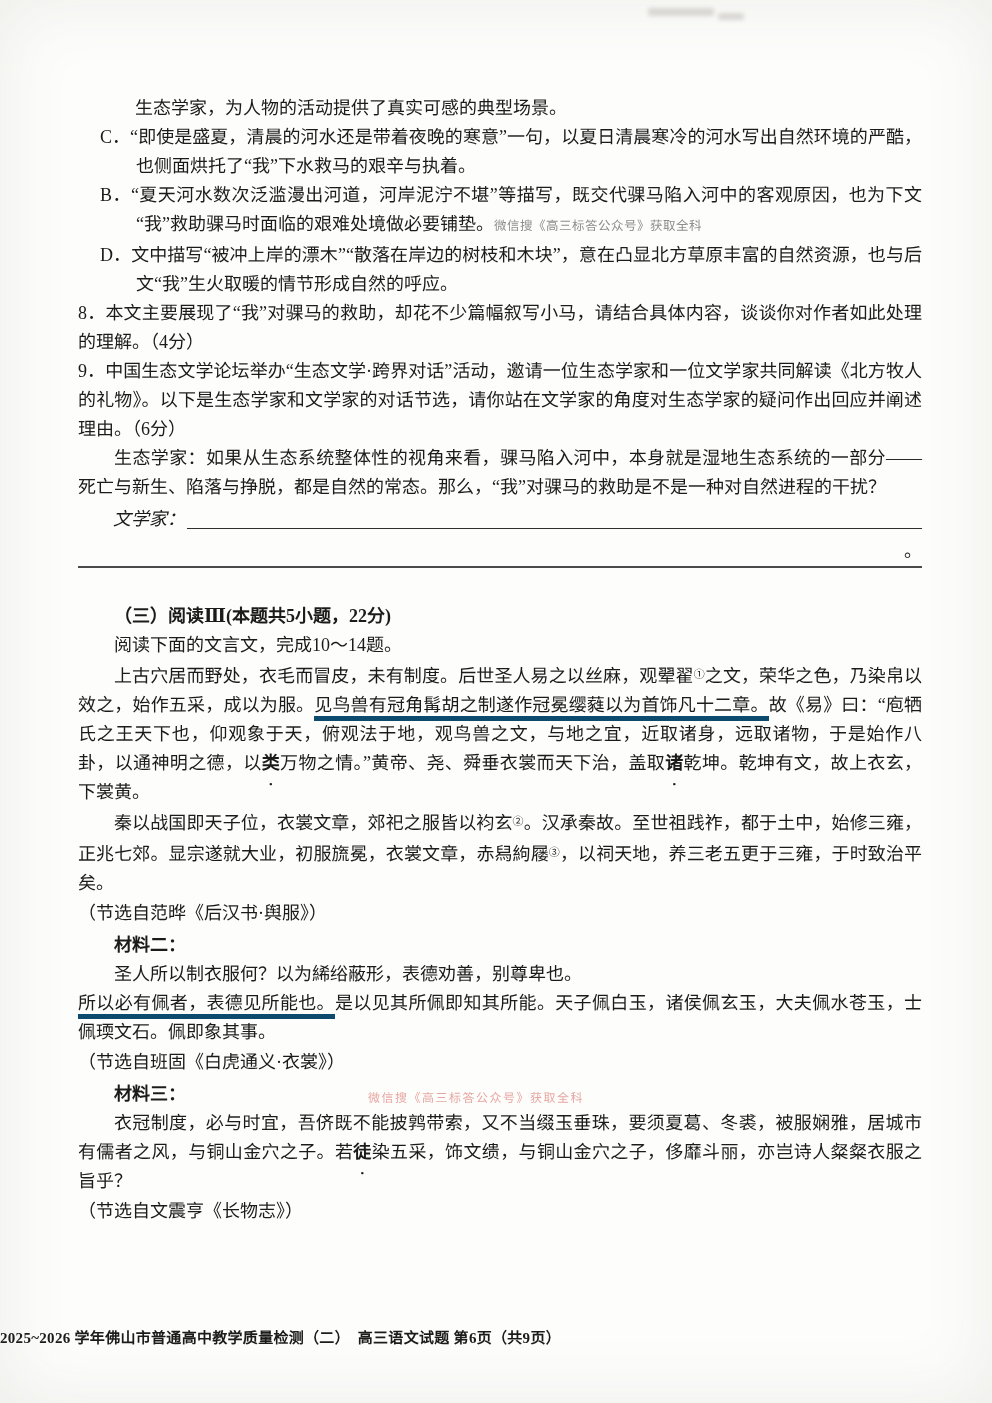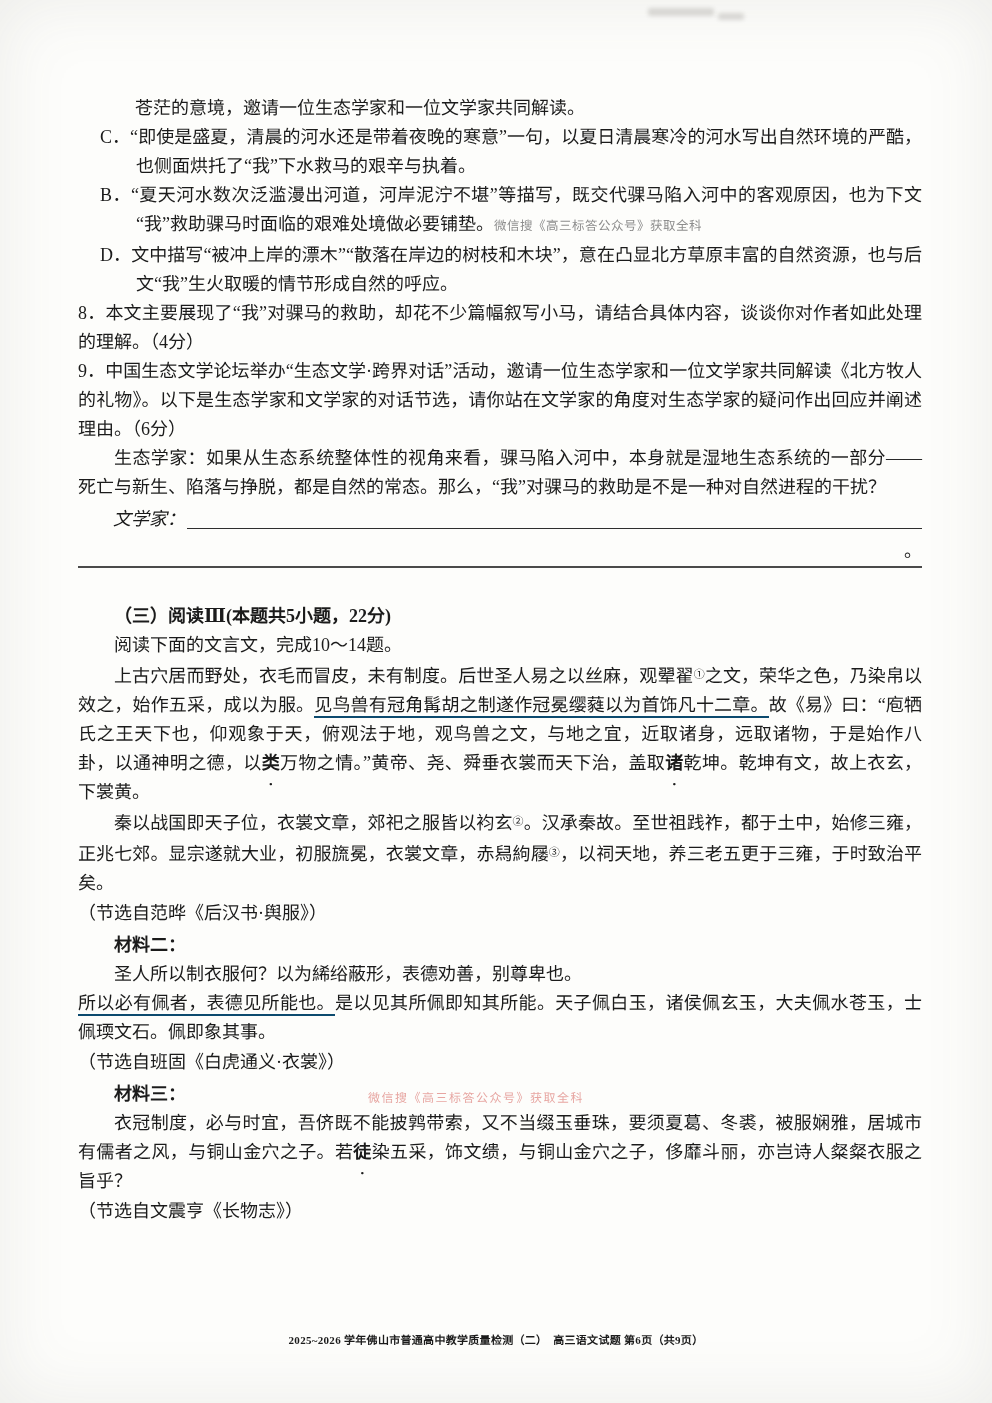--- a/index.html
+++ b/index.html
@@ -14,52 +14,52 @@
     position:absolute; left:78px; right:70px; top:94px;
     font-size:18px; line-height:29px; text-align:justify;
   }
   p { margin:0; }
   .indent2 { text-indent:2em; }
   .cont { margin-left:57px; }
   .hang { margin-left:22px; padding-left:36px; text-indent:-36px; }
   .bold { font-weight:bold; }
   .wm-gray { font-size:12.5px; color:#8d8d8d; letter-spacing:.5px; }
   .note { font-size:11px; vertical-align:4px; }
-  .ul { border-bottom:2px solid #0c4a6e; padding-bottom:1px; }
+  .ul { border-bottom:5px solid #0c4a6e; padding-bottom:1px; }
   .em { font-weight:bold; display:inline-block; position:relative; text-indent:0; }
   .em::after { content:"•"; position:absolute; left:50%; transform:translateX(-50%);
     bottom:-11px; font-size:9px; color:#1b1b1b; line-height:9px; }
   .src { text-align:left; padding-right:4px; margin-top:1px; margin-bottom:3px; }
   .mat-label { margin-top:3px; }
   .blank1 { display:flex; margin-top:3px; height:29px; }
   .blank1 .lbl { padding-left:35px; white-space:nowrap;font-style:italic; }
   .blank1 .rule { flex:1; border-bottom:1.5px solid #2e2e2e; margin:0 0 5px 2px; }
   .blank2 { position:relative; height:34px; border-bottom:2px solid #4a4a4a; }
   .blank2 .dot-end { position:absolute; right:0; bottom:0; }
   .gap { height:34px; }
   .redwm { position:absolute; left:368px; top:1088px; font-size:12px;
     color:rgba(203,58,52,.45); letter-spacing:1.5px; white-space:nowrap;
     font-family:"Liberation Sans","DejaVu Sans",sans-serif; }
   .smudge { position:absolute; background:#97948f; opacity:.32; filter:blur(2px); border-radius:2px; }
   .s1 { left:648px; top:8px; width:66px; height:8px; }
   .s2 { left:718px; top:13px; width:26px; height:7px; }
-  .footer { position:absolute; left:0; right:0; bottom:56px; text-align:center;
-    font-size:11px; font-weight:bold; letter-spacing:.3px; }
+  .footer { position:absolute; left:0; right:0; bottom:56px; text-align:left;
+    font-size:15px; font-weight:bold; letter-spacing:.3px; }
 </style>
 </head>
 <body>
 
 <div class="page">
 
   <div class="smudge s1"></div>
   <div class="smudge s2"></div>
 
   <div class="content">
 
-    <p class="cont">苍茫的意境，邀请一位生态学家和一位文学家共同解读。</p>
+    <p class="cont">生态学家，为人物的活动提供了真实可感的典型场景。</p>
 
     <p class="hang"><span>C．</span><span>“即使是盛夏，清晨的河水还是带着夜晚的寒意”一句，以夏日清晨寒冷的河水写出自然环境的严酷，也侧面烘托了“我”下水救马的艰辛与执着。</span></p>
 
     <p class="hang"><span>B．</span><span>“夏天河水数次泛滥漫出河道，河岸泥泞不堪”等描写，既交代骒马陷入河中的客观原因，也为下文“我”救助骒马时面临的艰难处境做必要铺垫。</span><span class="wm-gray">微信搜《高三标答公众号》获取全科</span></p>
 
     <p class="hang"><span>D．</span><span>文中描写“被冲上岸的漂木”“散落在岸边的树枝和木块”，意在凸显北方草原丰富的自然资源，也与后文“我”生火取暖的情节形成自然的呼应。</span></p>
 
     <p>8．本文主要展现了“我”对骒马的救助，却花不少篇幅叙写小马，请结合具体内容，谈谈你对作者如此处理的理解。（4分）</p>
 
     <p>9．中国生态文学论坛举办“生态文学·跨界对话”活动，邀请一位生态学家和一位文学家共同解读《北方牧人的礼物》。以下是生态学家和文学家的对话节选，请你站在文学家的角度对生态学家的疑问作出回应并阐述理由。（6分）</p>

